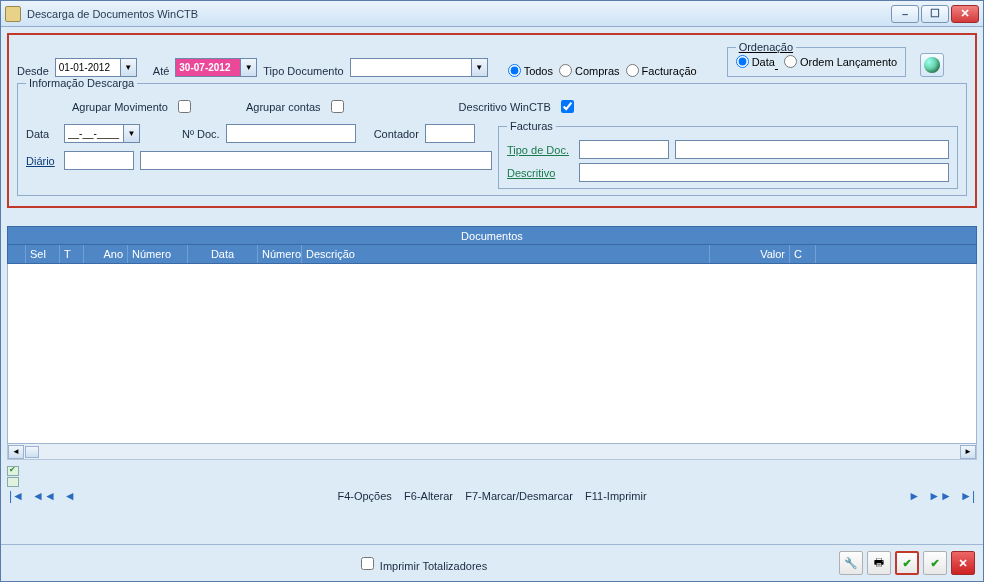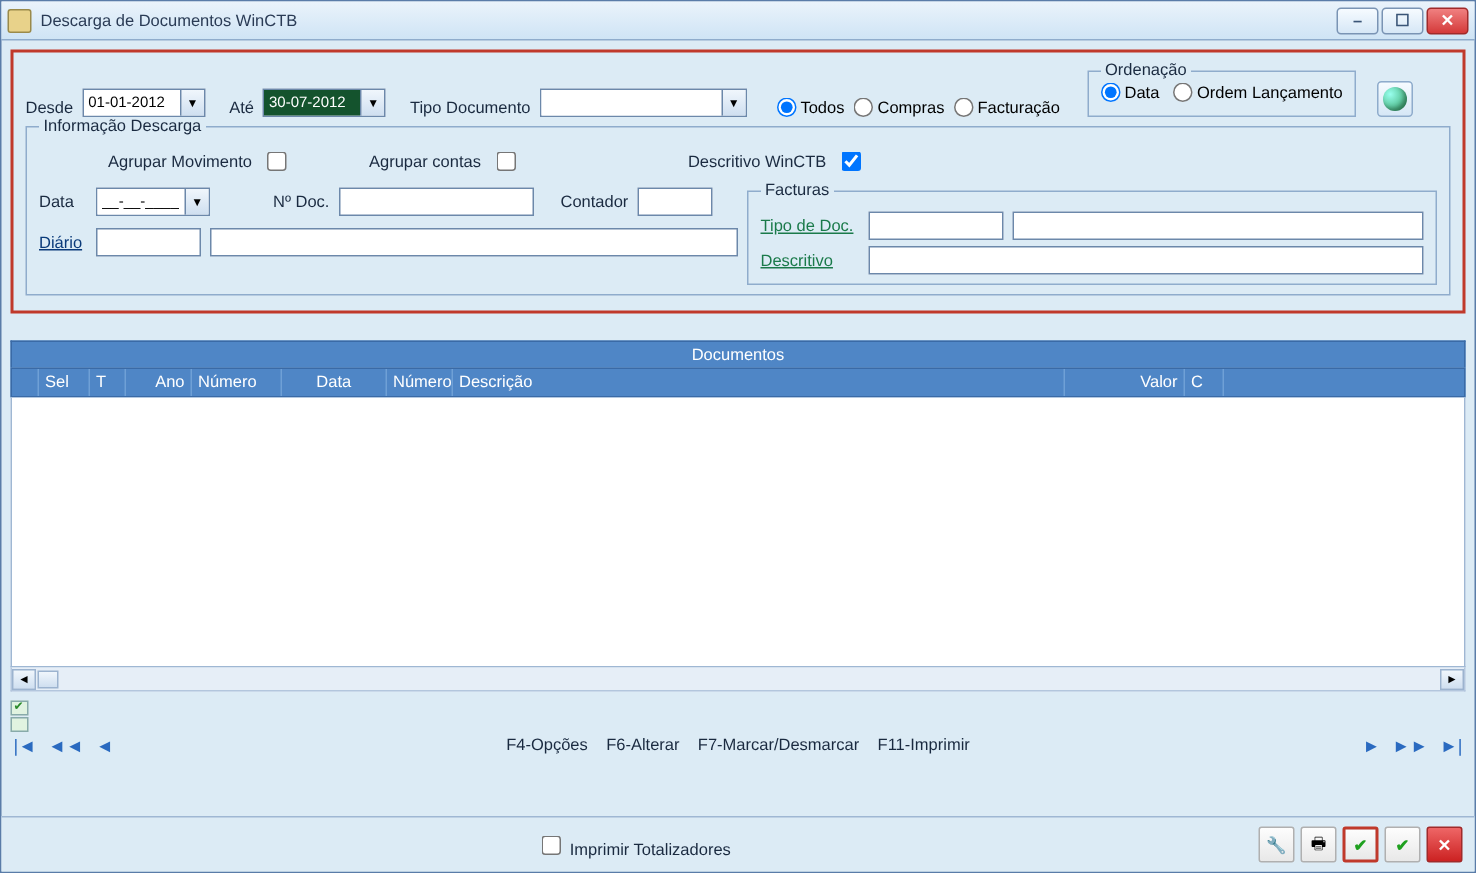--- a/index.html
+++ b/index.html
@@ -39,21 +39,21 @@
   .check-icons { display: flex; flex-direction: column; gap: 1px; }
   .mini-ck { width: 12px; height: 10px; border: 1px solid #8aa; background: #e0f3e0; position: relative; }
   .mini-ck.on::after { content: "✔"; font-size: 8px; color: #2a8a2a; position: absolute; top: -2px; left: 1px; }
   .nav-arrow { color: #2a6ac0; font-size: 12px; cursor: pointer; padding: 0 2px; }
   .shortcuts { flex: 1; text-align: center; color: #1a2a40; }
   .bottom-bar { border-top: 1px solid #9fb7d3; padding: 6px 8px; display: flex; align-items: center; background: #dcebf5; }
   .icon-btn { width: 24px; height: 24px; border: 1px solid #b0b0b0; border-radius: 2px; background: linear-gradient(#fdfdfd,#e8e8e8); margin-left: 4px; display: flex; align-items: center; justify-content: center; font-size: 14px; }
   .icon-btn.ok { color: #1fa01f; font-weight: bold; }
   .icon-btn.cancel { background: linear-gradient(#e66,#c22); color: #fff; font-weight: bold; border-color: #a02a2a; }
   .icon-btn.ok.emph { border: 2px solid #c0392b; }
-  .sel-highlight { background: #14532d; color: #fff; }
+  .sel-highlight { background: #ec4899; color: #fff; font-weight: bold; }
   .checkbox { width: 13px; height: 13px; }
   .spacer-flex { flex: 1; }
 </style>
 </head>
 <body>
 
 <div class="window">
 
   <div class="titlebar">
     <div class="app-icon"></div>
@@ -75,40 +75,40 @@
           <input style="width: 64px;" value="01-01-2012">
           <div class="drop">▼</div>
         </div>
 
         <span class="label" style="margin-left:10px;">Até</span>
         <div class="combo">
           <input class="sel-highlight" style="width: 64px;" value="30-07-2012">
           <div class="drop">▼</div>
         </div>
 
-        <span class="label" style="margin-left:10px;">Tipo Documento</span>
+        <span class="label" style="">Tipo Documento</span>
         <div class="combo">
           <input style="width: 120px;" value="">
           <div class="drop">▼</div>
         </div>
 
         <label class="radio-wrap" style="margin-left:14px;">
           <input type="radio" name="filtertype" checked="" style="">
           <span>Todos</span>
         </label>
         <label class="radio-wrap">
           <input type="radio" name="filtertype" style="">
           <span>Compras</span>
         </label>
         <label class="radio-wrap">
           <input type="radio" name="filtertype" style="">
           <span>Facturação</span>
         </label>
 
-        <fieldset class="group" style="margin-left:12px; padding-top:2px;">
+        <fieldset class="group" style="margin-left:24px; padding-top:2px;text-decoration:underline;">
           <legend>Ordenação</legend>
           <label class="radio-wrap">
             <input type="radio" name="ord" checked="" style="">
             <span>Data</span>
           </label>
           <label class="radio-wrap" style="margin-left:6px;">
             <input type="radio" name="ord" style="">
             <span>Ordem Lançamento</span>
           </label>
         </fieldset>

